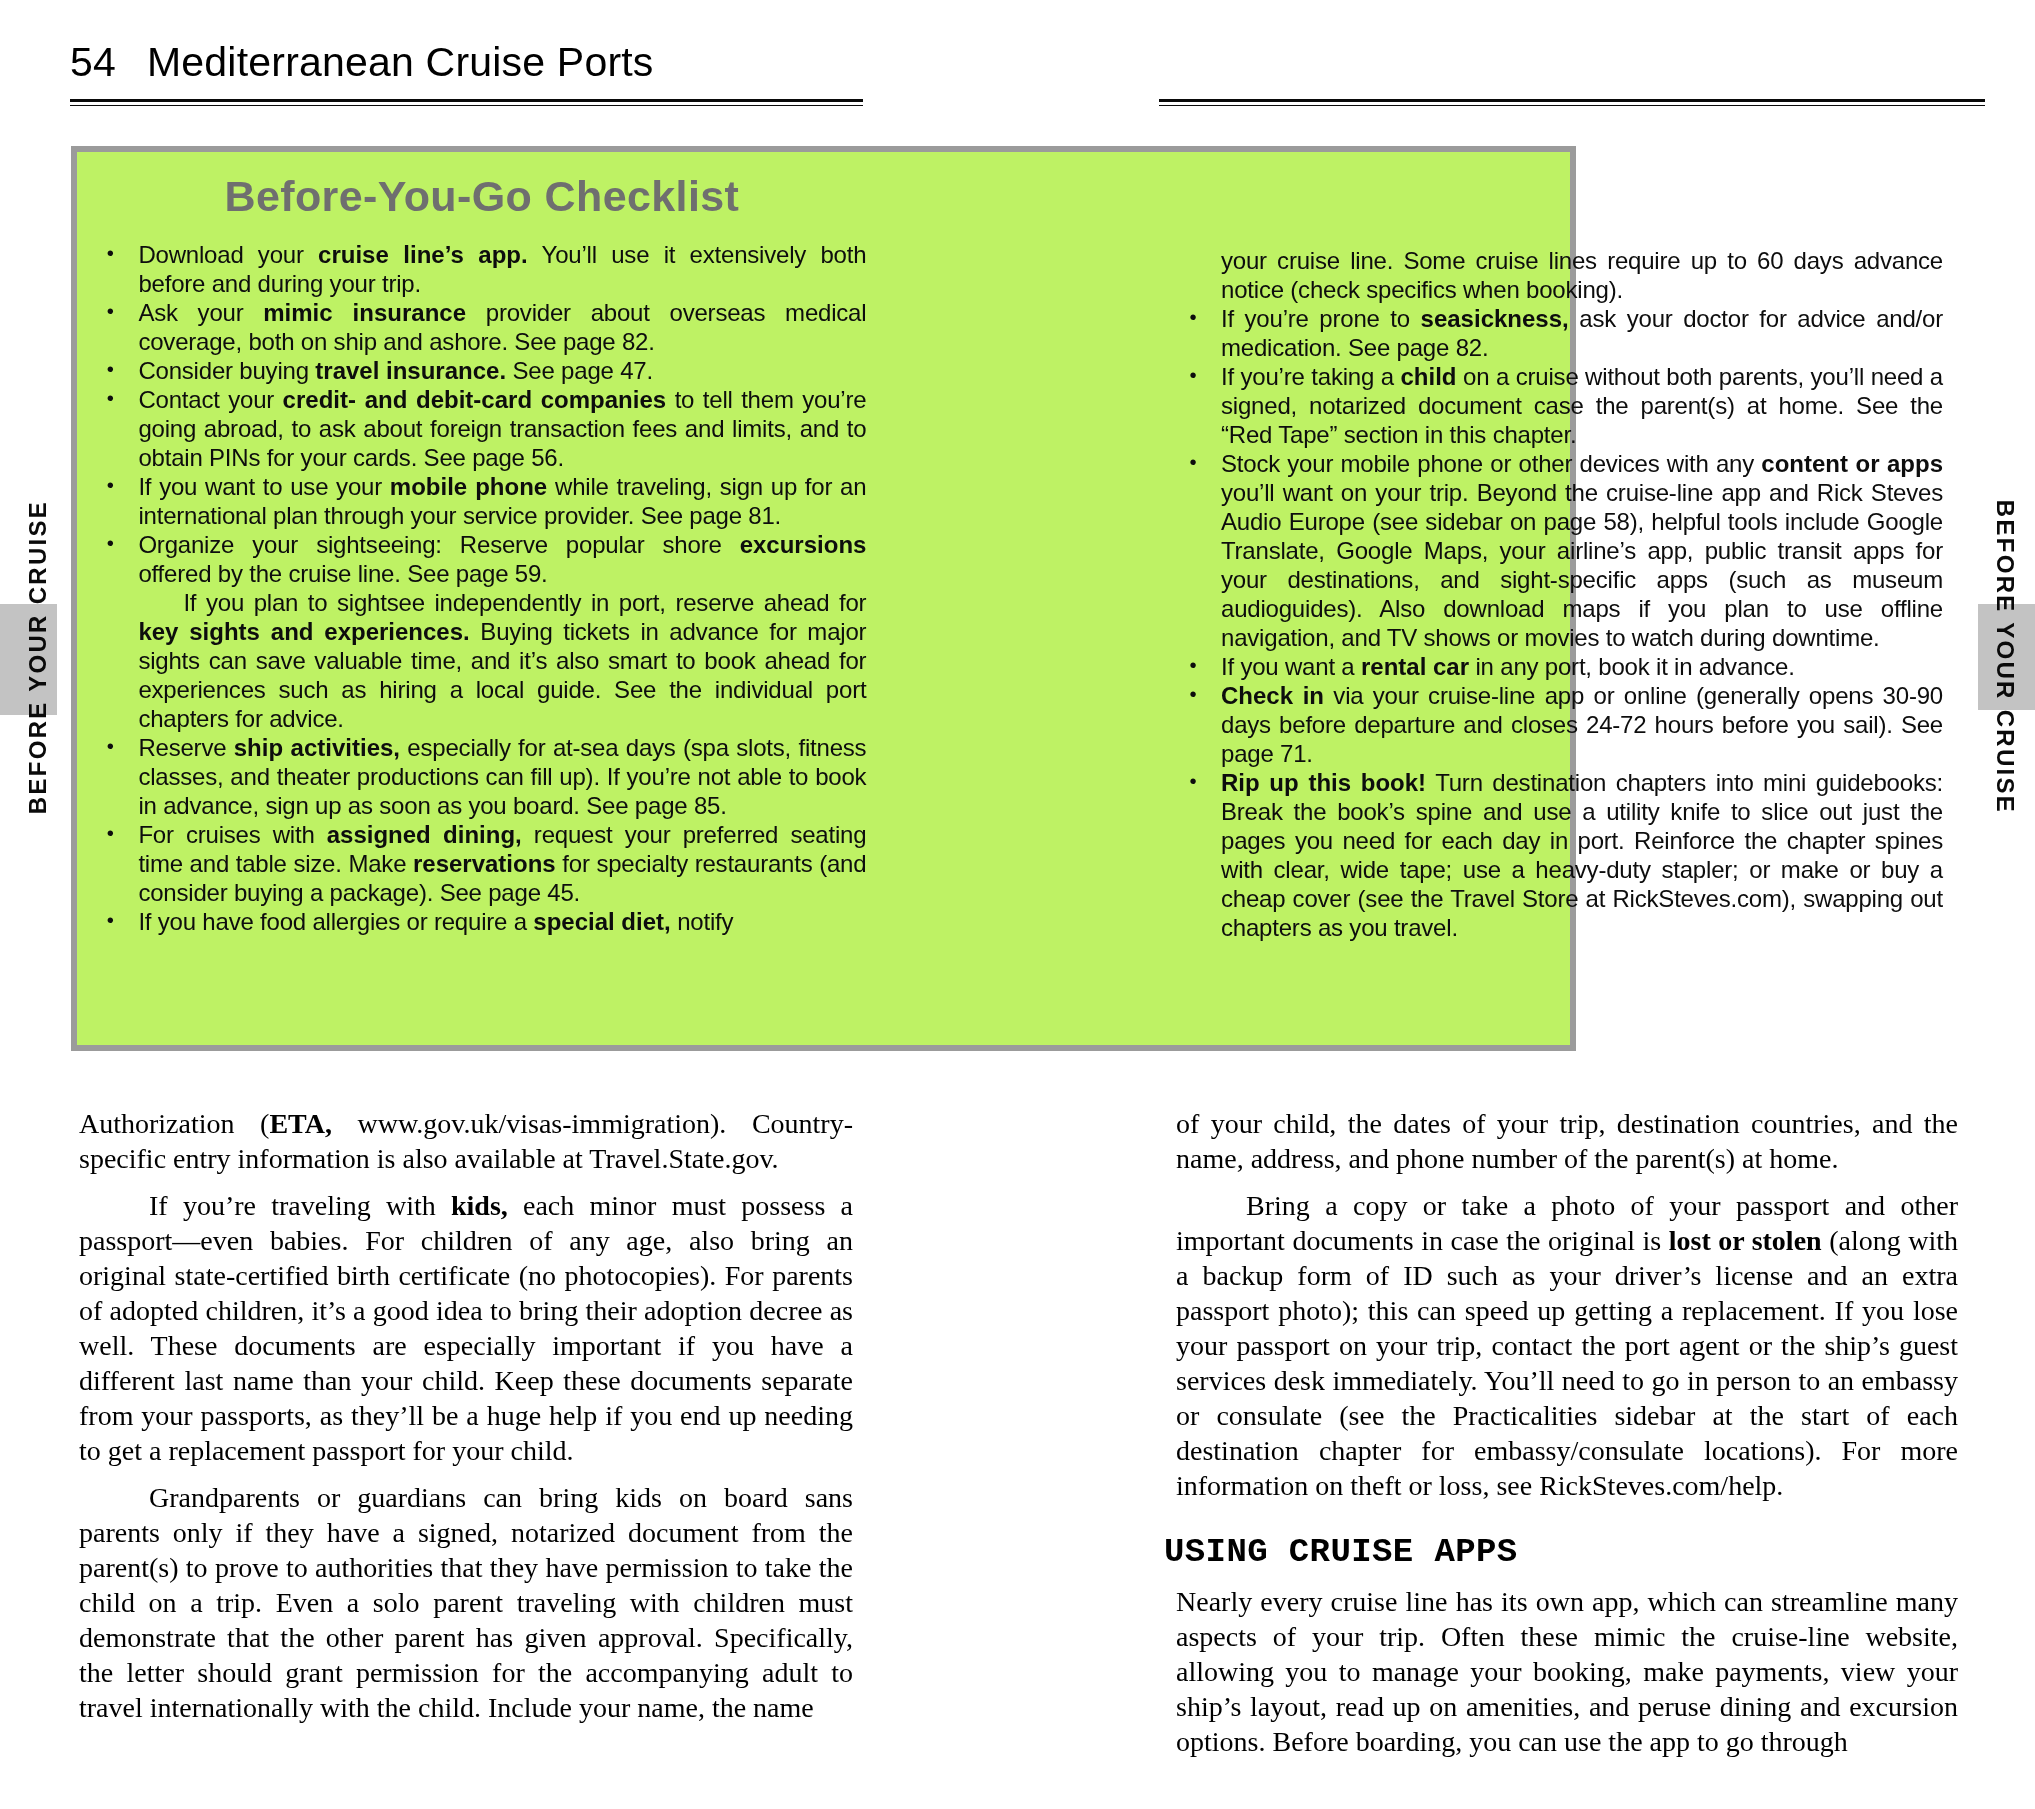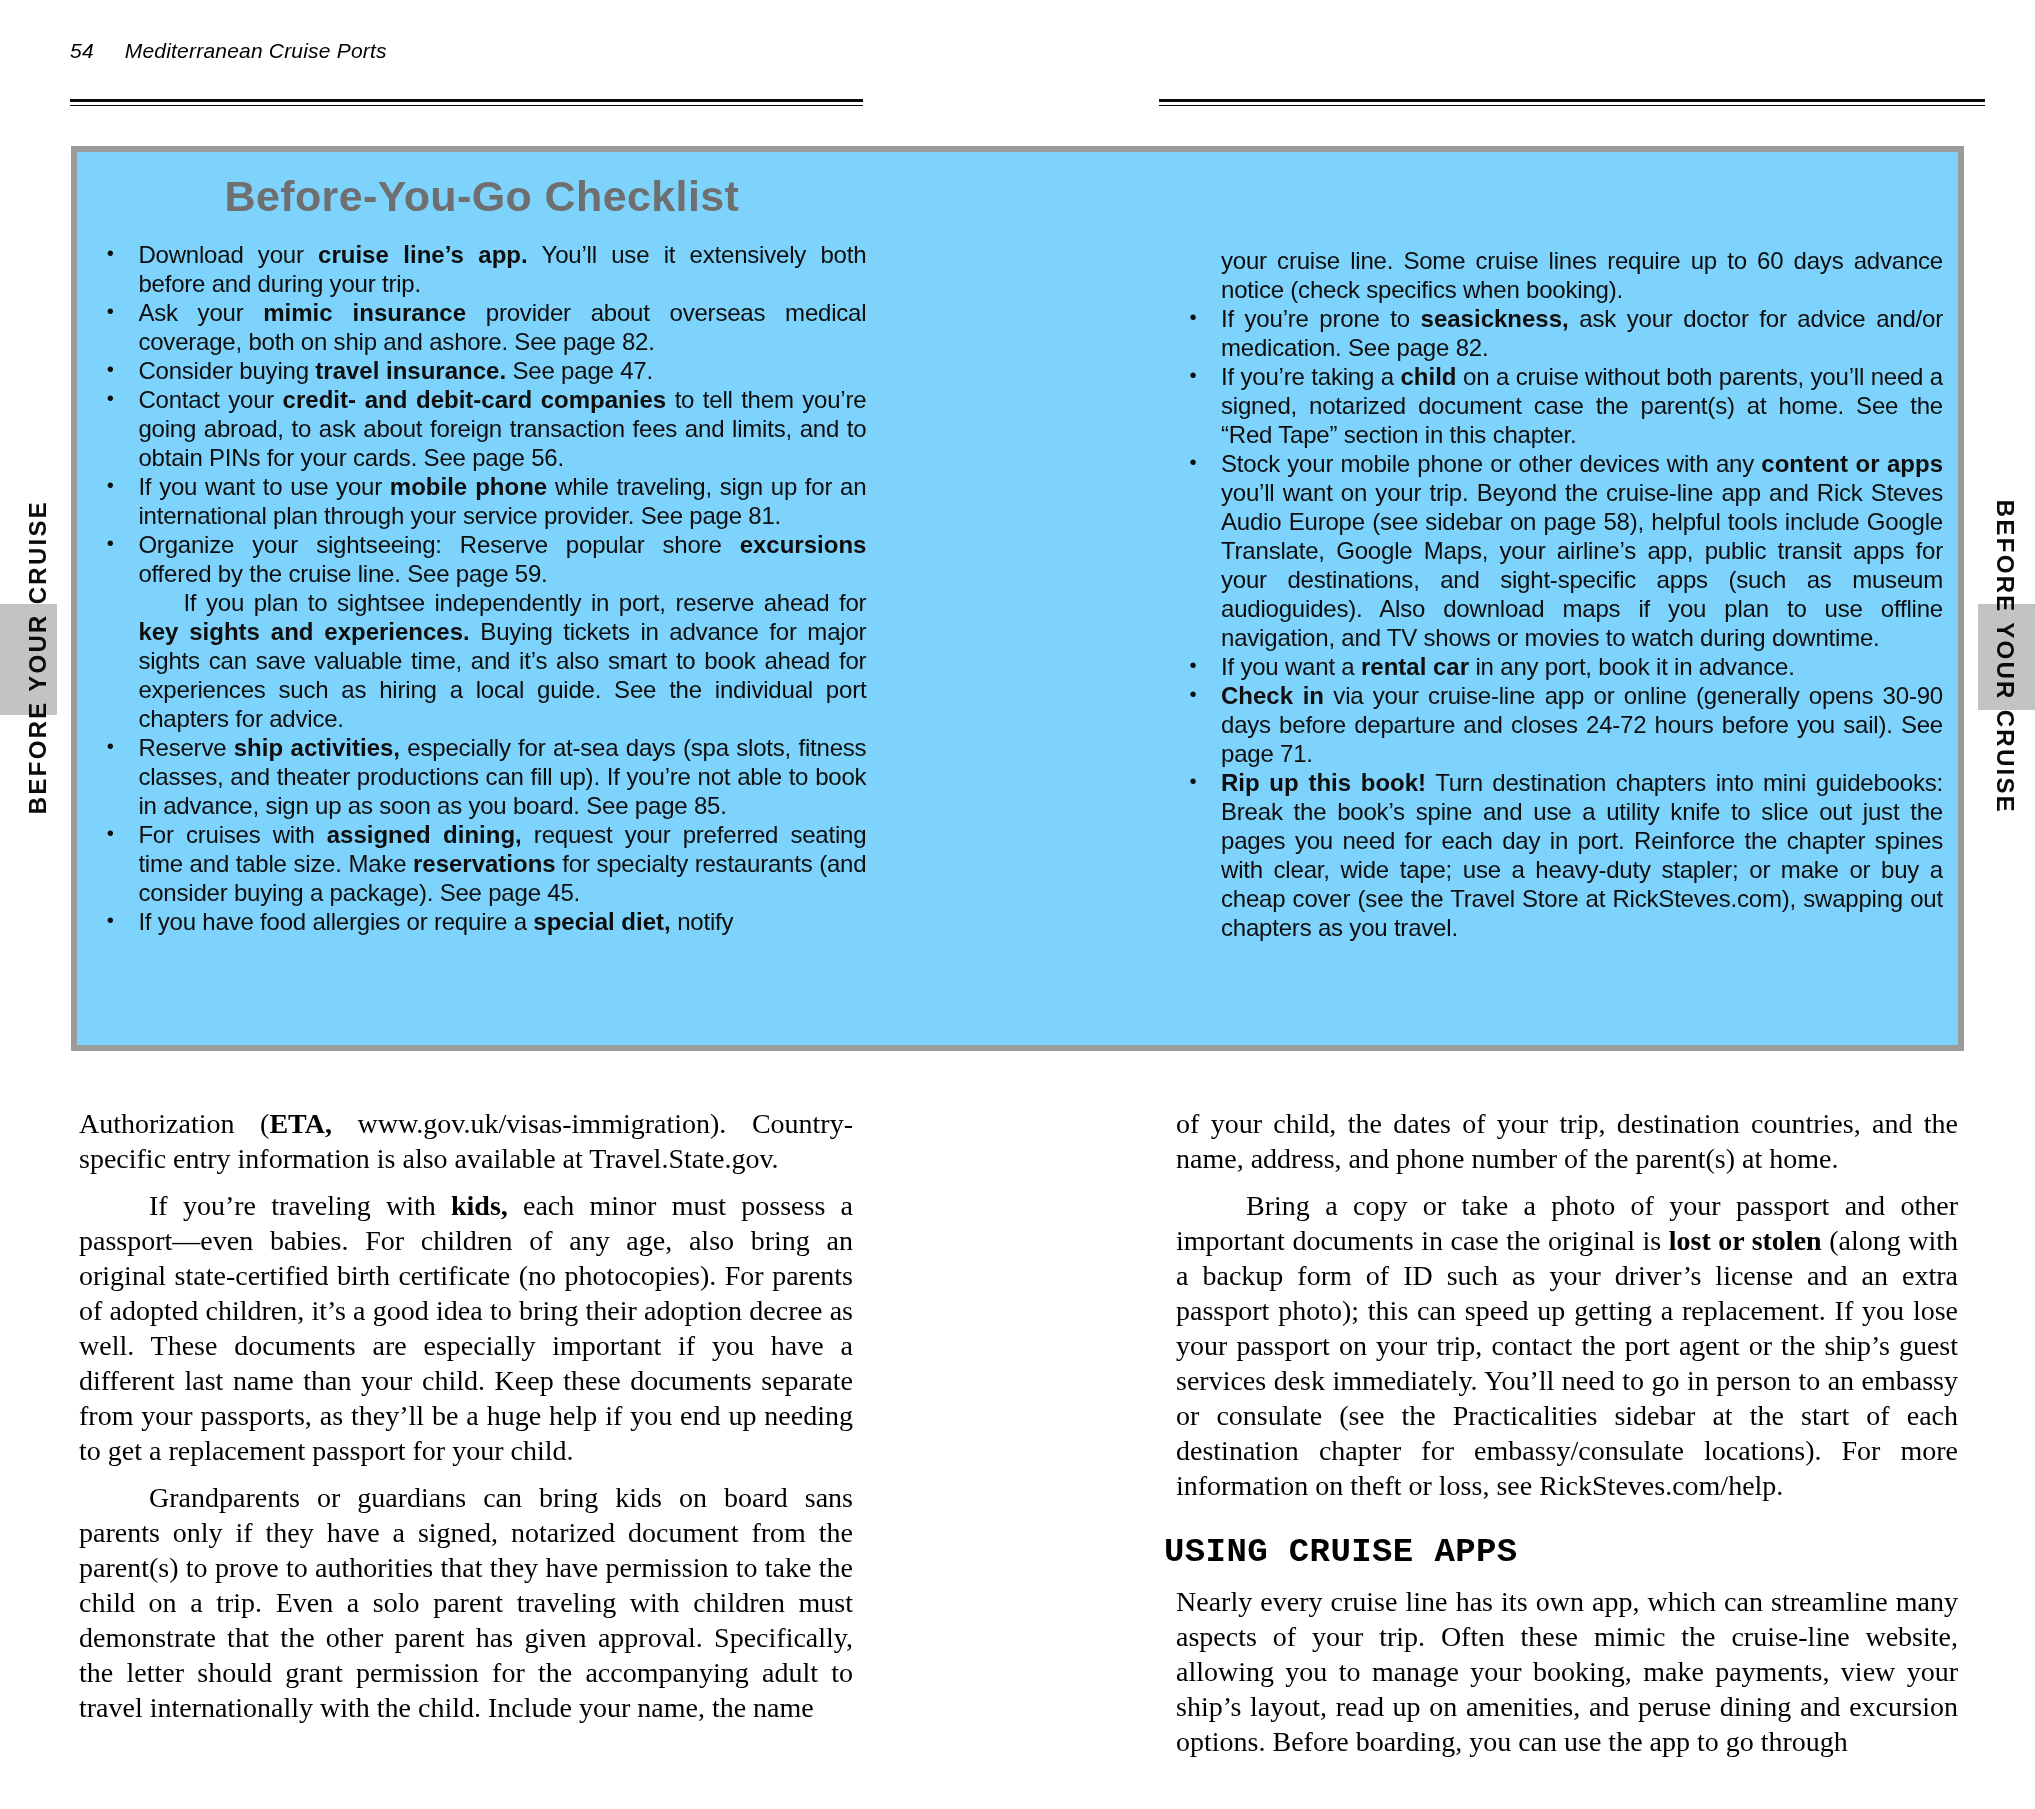--- a/index.html
+++ b/index.html
@@ -2,33 +2,33 @@
 <html lang="en" style="font-size:12.5px"><head>
 <meta charset="utf-8">
 <style>
   html,body { margin:0; padding:0; background:#e8e8e8; }
   .page {
     position:relative; width:2035px; height:1809px; background:#ffffff;
     font-family:"Liberation Sans", sans-serif; color:#000; overflow:hidden;
   }
 
   
-  .hdr { position:absolute; top:39px; font-size:21px; letter-spacing:0.2px; white-space:nowrap;font-style:italic; }
+  .hdr { position:absolute; top:39px; font-size:41px; letter-spacing:0.2px; white-space:nowrap; }
   .hdr-left  { left:70px;  width:793px; }
   .hdr-right { left:1159px; width:826px; text-align:right; }
   .hdr-left  .ptitle { margin-left:31px; }
   .hdr-right .ptitle { font-weight:bold; margin-right:31px; }
   .rule { position:absolute; height:3.1px; border-top:3.1px solid #0a0a0a; border-bottom:1.6px solid #0a0a0a; }
   .rule-left  { left:70px;  top:99px; width:793px; }
   .rule-right { left:1159px; top:99px; width:826px; }
 
   
   .checklist-box {
-    position:absolute; left:71px; top:146px; width:1893px; height:905px;
-    border:6.3px solid #9b9b9b; box-sizing:border-box; background:#7dd3fc;
+    position:absolute; left:71px; top:146px; width:1505px; height:905px;
+    border:6.3px solid #9b9b9b; box-sizing:border-box; background:#bef264;
   }
   .cl-title {
     position:absolute; left:20.4px; top:20.4px; width:769px; text-align:center;
     font-size:43px; font-weight:bold; color:#6f6f6f; letter-spacing:0.4px;
   }
   .cl-col {
     position:absolute; font-size:24px; line-height:29px; text-align:justify;
     color:#0d0d0d; letter-spacing:-0.2px;
   }
   .cl-col-left  { left:20.4px;   top:88px; width:769px; }

